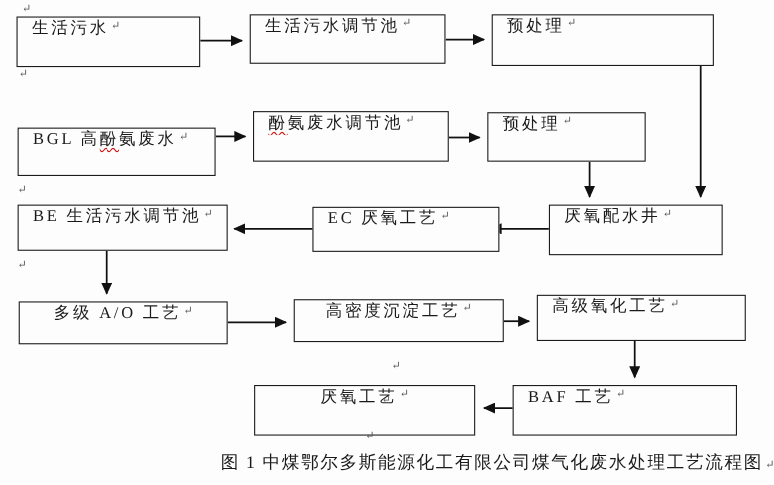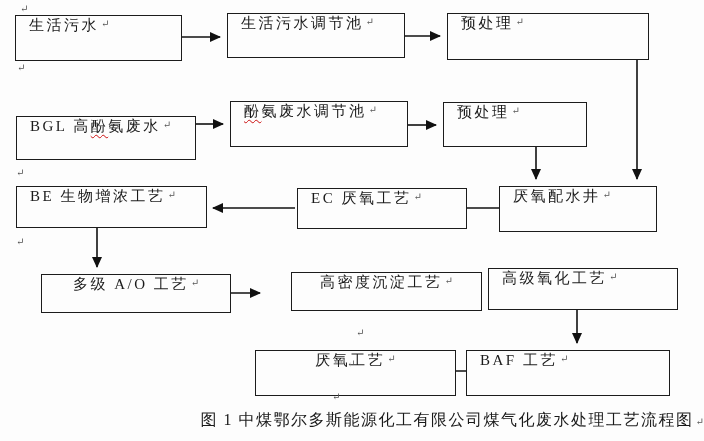--- a/index.html
+++ b/index.html
@@ -16,21 +16,21 @@
     border:1.5px solid #1c1c1c;
     background:#fdfdfd;
     display:flex;
     align-items:flex-start;
     font-size:15px;
     letter-spacing:2.5px;
     white-space:nowrap;
     box-sizing:border-box;
     padding-left:13px;
   }
-  .box.center{justify-content:center;padding-left:0;margin-left:24px;}
+  .box.center{justify-content:center;padding-left:0;}
   .pm{
     font-size:10px;
     color:#555;
     letter-spacing:0;
     margin-left:2px;
     transform:translateY(2px);
   }
   .pm-f{
     position:absolute;
     font-size:10px;
@@ -41,21 +41,21 @@
     text-underline-offset:3px;
   }
   
   .b1{left:15px;top:15px;width:167px;height:46px}
   .b2{left:227px;top:13px;width:178px;height:45px}
   .b3{left:447px;top:13px;width:202px;height:47px}
   .b4{left:16px;top:116px;width:180px;height:44px}
   .b5{left:230px;top:101px;width:178px;height:46px}
   .b6{left:443px;top:102px;width:144px;height:45px}
   .b7{left:16px;top:186px;width:191px;height:42px}
-  .b8{left:297px;top:188px;width:170px;height:41px}
+  .b8{left:284px;top:188px;width:170px;height:41px}
   .b9{left:499px;top:186px;width:158px;height:46px}
   .b10{left:17px;top:274px;width:190px;height:39px}
   .b11{left:267px;top:272px;width:191px;height:39px}
   .b12{left:488px;top:268px;width:190px;height:42px}
   .b13{left:231px;top:350px;width:201px;height:46px}
   .b14{left:466px;top:350px;width:204px;height:46px}
   
   .p1{left:20px;top:3px}
   .p2{left:17px;top:62px}
   .p3{left:16px;top:167px}
@@ -128,21 +128,21 @@
       <span>氨废水调节池</span>
       <span class="pm">↵</span>
   </div>
 
   <div class="box b6">
     <span>预处理</span>
       <span class="pm">↵</span>
   </div>
 
   <div class="box b7">
-    <span>BE 生物增浓工艺</span>
+    <span>BE 生活污水调节池</span>
       <span class="pm">↵</span>
   </div>
 
   <div class="box b8">
     <span>EC 厌氧工艺</span>
       <span class="pm">↵</span>
   </div>
 
   <div class="box b9">
     <span>厌氧配水井</span>

